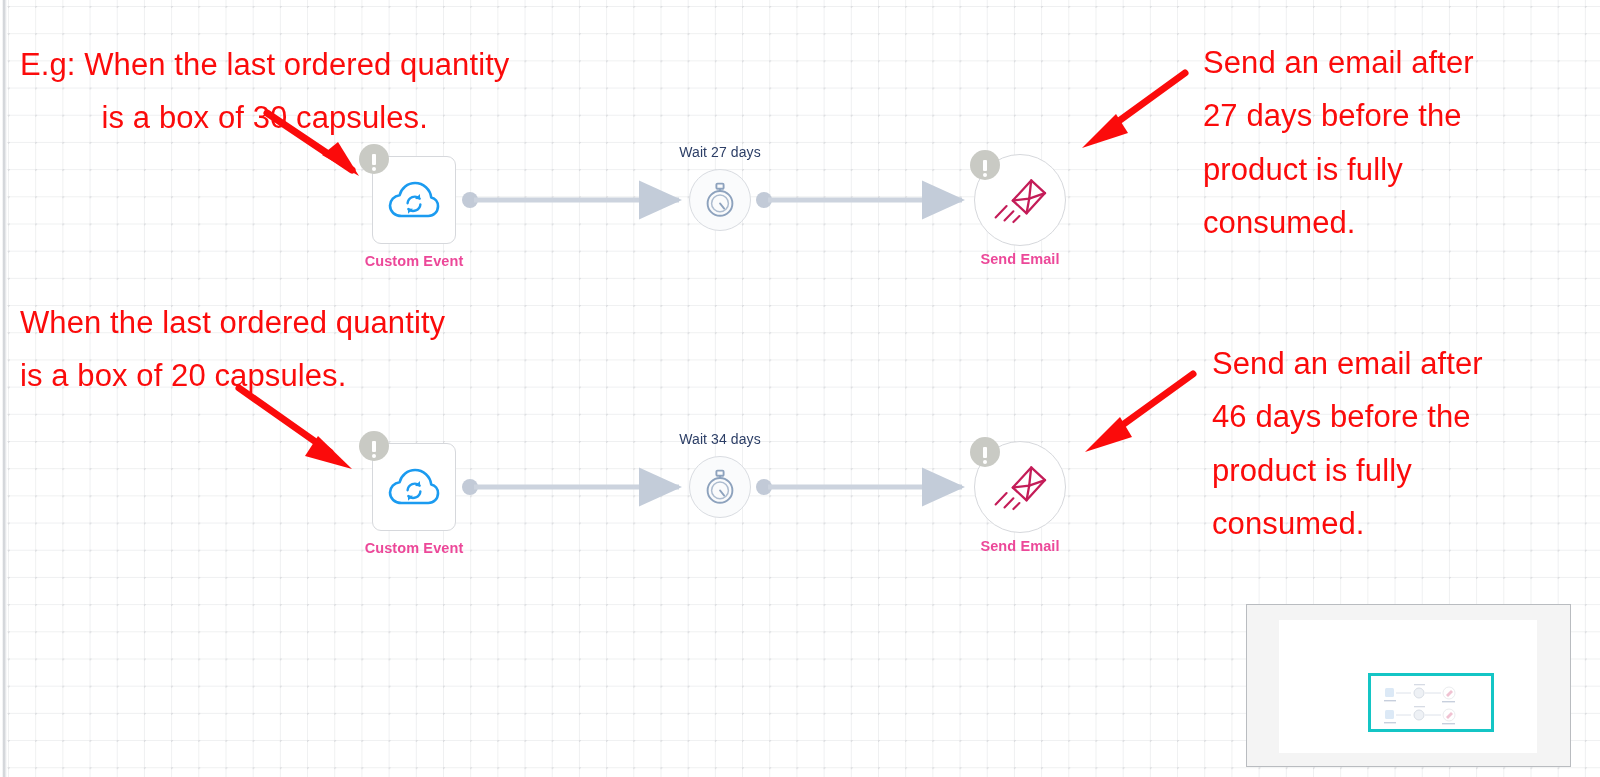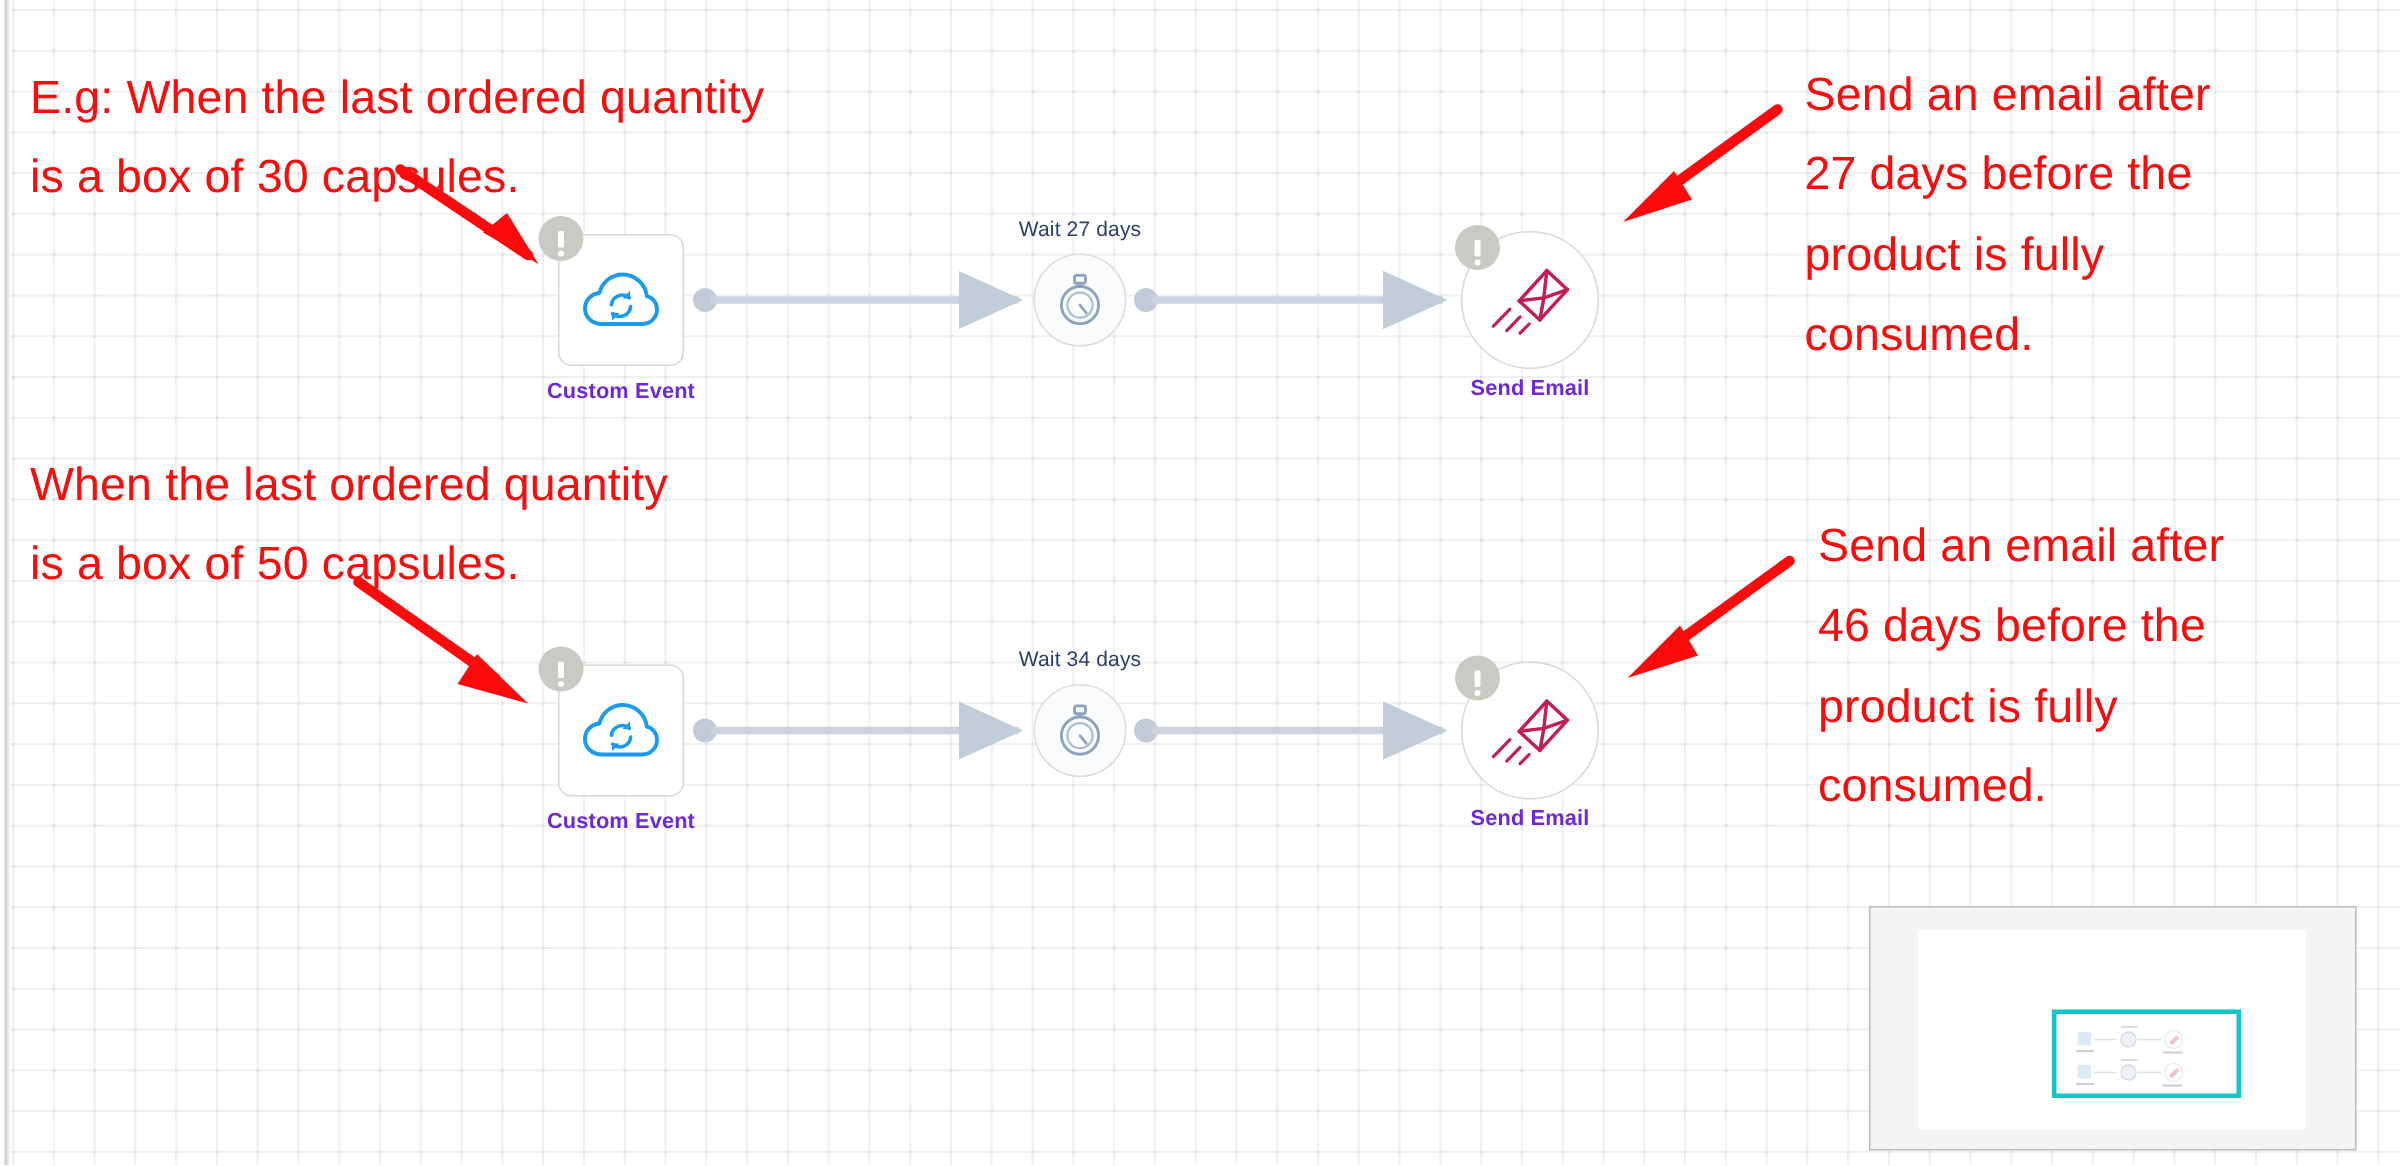--- a/index.html
+++ b/index.html
@@ -87,21 +87,21 @@
     border: 1px solid #d9dce1;
   }
 
   .node-label {
     position: absolute;
     left: 50%;
     transform: translateX(-50%);
     white-space: nowrap;
     font-size: 14.5px;
     font-weight: bold;
-    color: #6d28d9;
+    color: #ec4899;
     letter-spacing: 0.1px;
   }
 
   .wait-label {
     position: absolute;
     left: 50%;
     transform: translateX(-50%);
     white-space: nowrap;
     font-size: 14px;
     color: #2c3e66;
@@ -333,30 +333,30 @@
         <g stroke="#c41c58" stroke-width="2.1" stroke-linecap="round">
           <line x1="15.6" y1="33.1" x2="4.6" y2="44.4"></line>
           <line x1="22.4" y1="38.3" x2="13.5" y2="47.4"></line>
           <line x1="28.4" y1="43.0" x2="22.4" y2="49.1"></line>
         </g>
       </svg>
     </div>
     <div class="node-label" style="top:97px;">Send Email</div>
   </div>
 
-  <div class="annotation" style="left:20px; top:38px;">E.g: When the last ordered quantity
+  <div class="annotation" style="left:20px; top:38px;text-align:center;">E.g: When the last ordered quantity
 is a box of 30 capsules.</div>
 
   <div class="annotation" style="left:1203px; top:36px;">Send an email after
 27 days before the
 product is fully
 consumed.</div>
 
   <div class="annotation" style="left:20px; top:296px;">When the last ordered quantity
-is a box of 50 capsules.</div>
+is a box of 20 capsules.</div>
 
   <div class="annotation" style="left:1212px; top:337px;">Send an email after
 46 days before the
 product is fully
 consumed.</div>
 
   <div id="minimap">
     <div id="minimap-canvas">
       <div id="minimap-viewport">
         <svg width="120" height="53" viewBox="0 0 120 53" style="display:block;">

